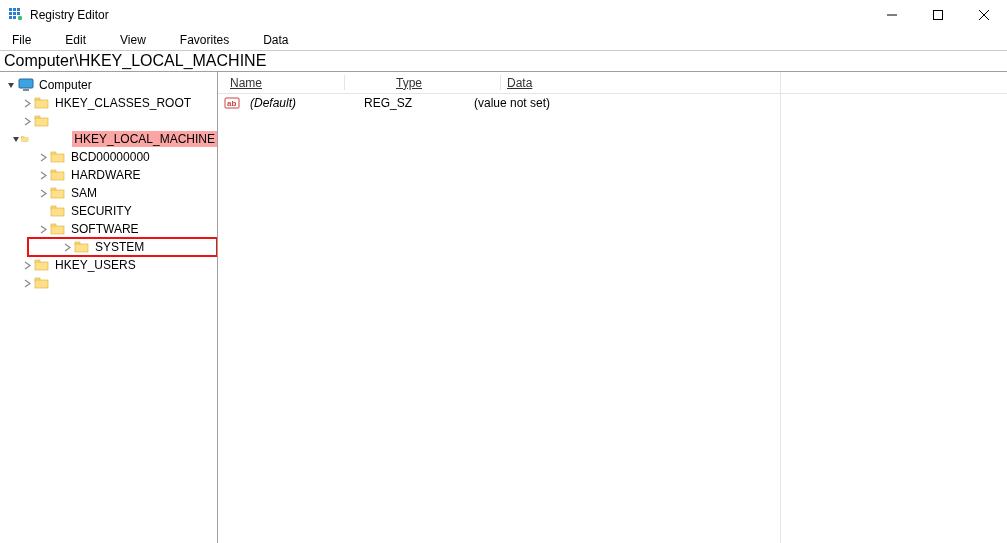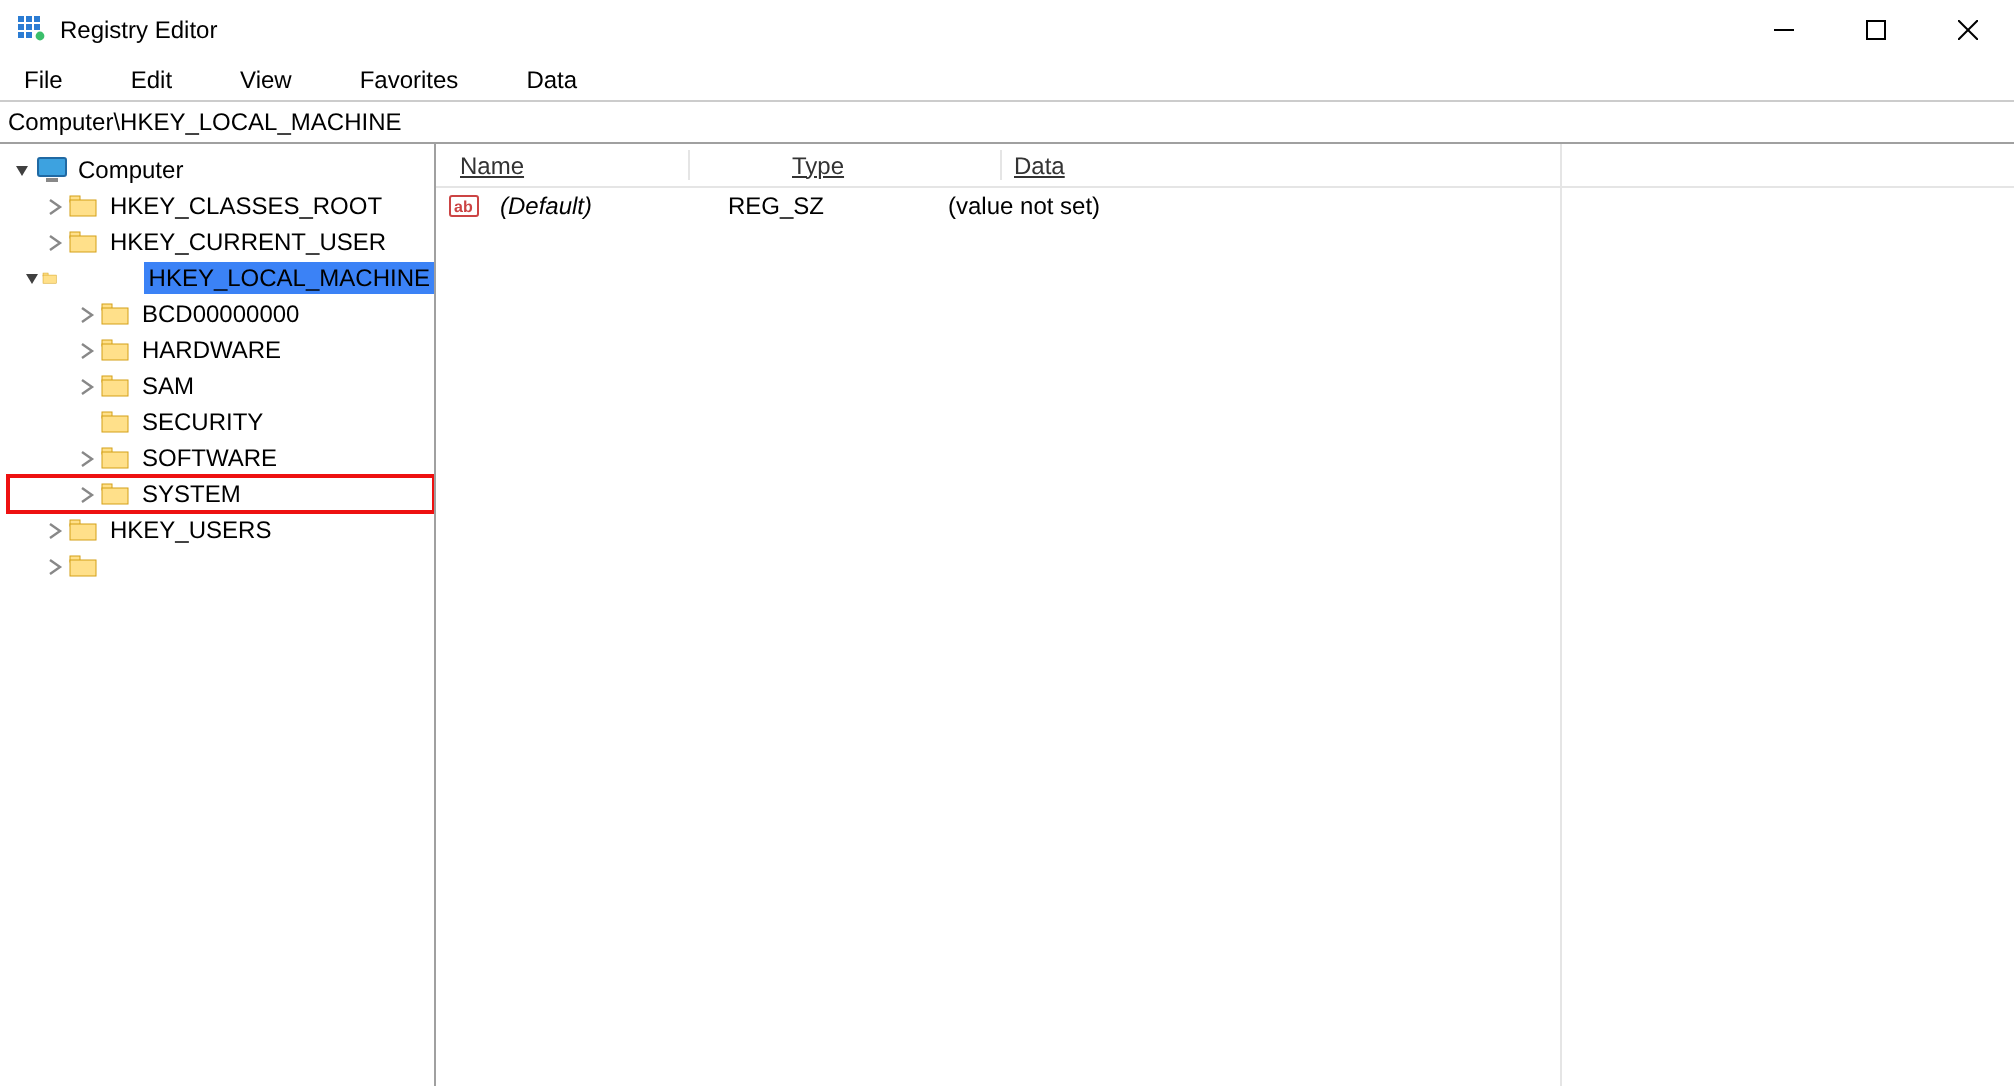--- a/index.html
+++ b/index.html
@@ -54,21 +54,21 @@
       border-bottom: 1px solid #a0a0a0;
       display: flex;
       align-items: center;
       padding: 0 4px;
       background: #fff;
     }
     .addressbar input {
       border: none;
       outline: none;
       font-family: inherit;
-      font-size: 12px;
+      font-size: 16px;
       width: 100%;
       background: transparent;
     }
     
     .main {
       flex: 1;
       display: flex;
       overflow: hidden;
     }
     .tree-pane {
@@ -98,26 +98,27 @@
       font-size: 10px;
       margin-right: 0px;
     }
     .tree-row .node-icon {
       width: 16px; height: 16px;
       margin-right: 3px;
       display: inline-flex; align-items: center; justify-content: center;
     }
     .tree-row .label { padding: 1px 2px; }
     .tree-row.selected .label {
-      background: #3b82f6;
+      background: #fca5a5;
       margin-left: 40px;
     }
     .tree-row.highlighted {
       outline: 2px solid #e11;
       outline-offset: -1px;
+      margin-left: 24px;
     }
     .ind { display:inline-block; width: 16px; height: 1px; }
     
     .list-header {
       display: flex;
       height: 22px;
       align-items: center;
       border-bottom: 1px solid #e5e5e5;
       padding-left: 6px;
       color: #333;
@@ -264,21 +265,20 @@
         <svg width="9" height="9" viewBox="0 0 9 9">
             <path d="M2 1 L7 4.5 L2 8" fill="none" stroke="#888" stroke-width="1.2"></path>
           </svg>
       </span>
       <span class="node-icon">
         <svg class="folder-svg" viewBox="0 0 16 16">
             <rect class="tab" x="1" y="3" width="5" height="3"></rect>
             <rect class="body" x="1" y="5" width="13" height="8"></rect>
           </svg>
       </span>
-      <span class="label">HKEY_CURRENT_USER</span>
     </div>
 
     <div class="tree-row selected">
       <span class="ind"></span>
       <span class="expander">
         <svg width="9" height="9" viewBox="0 0 9 9">
             <path d="M1 2 L7 2 L4 7 Z" fill="#404040"></path>
           </svg>
       </span>
       <span class="node-icon">

